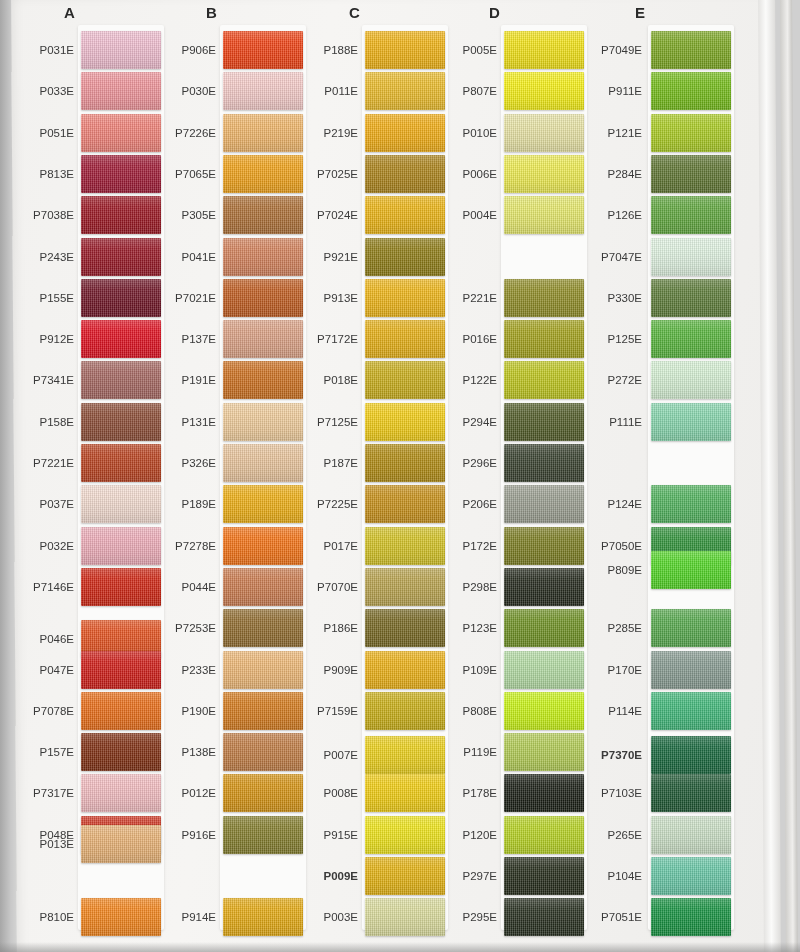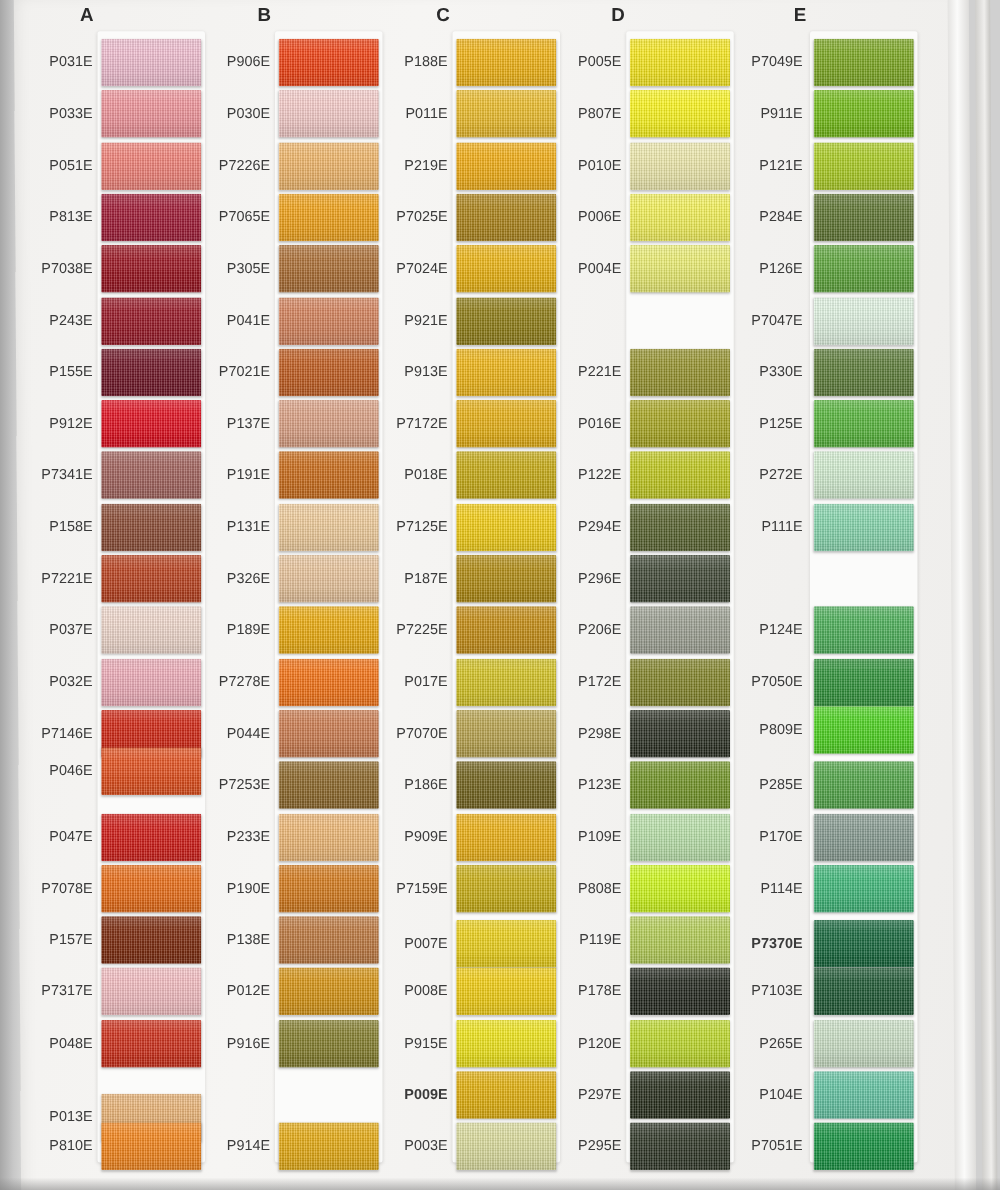--- a/index.html
+++ b/index.html
@@ -212,21 +212,21 @@
             <div class="swatch" title="P037E" style="background-color: rgb(243, 219, 207);"></div>
           </div>
           <div class="row" style="top: 495.6px;">
             <div class="code">P032E</div>
             <div class="swatch" title="P032E" style="background-color: rgb(238, 172, 184);"></div>
           </div>
           <div class="row" style="top: 536.9px;">
             <div class="code">P7146E</div>
             <div class="swatch" title="P7146E" style="background-color: rgb(207, 35, 16);"></div>
           </div>
-          <div class="row" style="top: 567px; text-decoration: underline;">
+          <div class="row" style="top: 589px; text-decoration: underline;">
             <div class="code">P046E</div>
             <div class="swatch" title="P046E" style="background-color: rgb(227, 79, 28);"></div>
           </div>
           <div class="row" style="top: 619.5px;">
             <div class="code">P047E</div>
             <div class="swatch" title="P047E" style="background-color: rgb(207, 25, 20);"></div>
           </div>
           <div class="row" style="top: 660.8px;">
             <div class="code">P7078E</div>
             <div class="swatch" title="P7078E" style="background-color: rgb(233, 107, 20);"></div>
@@ -236,21 +236,21 @@
             <div class="swatch" title="P157E" style="background-color: rgb(126, 44, 15);"></div>
           </div>
           <div class="row" style="top: 743.4px;">
             <div class="code">P7317E</div>
             <div class="swatch" title="P7317E" style="background-color: rgb(243, 188, 192);"></div>
           </div>
           <div class="row" style="top: 784.7px;">
             <div class="code">P048E</div>
             <div class="swatch" title="P048E" style="background-color: rgb(205, 45, 24);"></div>
           </div>
-          <div class="row" style="top: 844px; padding-left: 44px;">
+          <div class="row" style="top: 794px; padding-left: 44px;">
             <div class="code">P013E</div>
             <div class="swatch" title="P013E" style="background-color: rgb(232, 177, 115);"></div>
           </div>
           <div class="row" style="top: 867.3px;">
             <div class="code">P810E</div>
             <div class="swatch" title="P810E" style="background-color: rgb(243, 131, 24);"></div>
           </div>
         </div>
     </div>
     <div class="column" id="col-B">
@@ -572,21 +572,21 @@
             <div class="swatch" title="P111E" style="background-color: rgb(133, 213, 172);"></div>
           </div>
           <div class="row" style="top: 454.3px;">
             <div class="code">P124E</div>
             <div class="swatch" title="P124E" style="background-color: rgb(79, 178, 92);"></div>
           </div>
           <div class="row" style="top: 495.6px;">
             <div class="code">P7050E</div>
             <div class="swatch" title="P7050E" style="background-color: rgb(46, 145, 56);"></div>
           </div>
-          <div class="row" style="top: 534px;">
+          <div class="row" style="top: 520px;">
             <div class="code">P809E</div>
             <div class="swatch" title="P809E" style="background-color: rgb(79, 213, 34);"></div>
           </div>
           <div class="row" style="top: 578.2px;">
             <div class="code">P285E</div>
             <div class="swatch" title="P285E" style="background-color: rgb(84, 168, 75);"></div>
           </div>
           <div class="row" style="top: 619.5px;">
             <div class="code">P170E</div>
             <div class="swatch" title="P170E" style="background-color: rgb(134, 154, 144);"></div>

